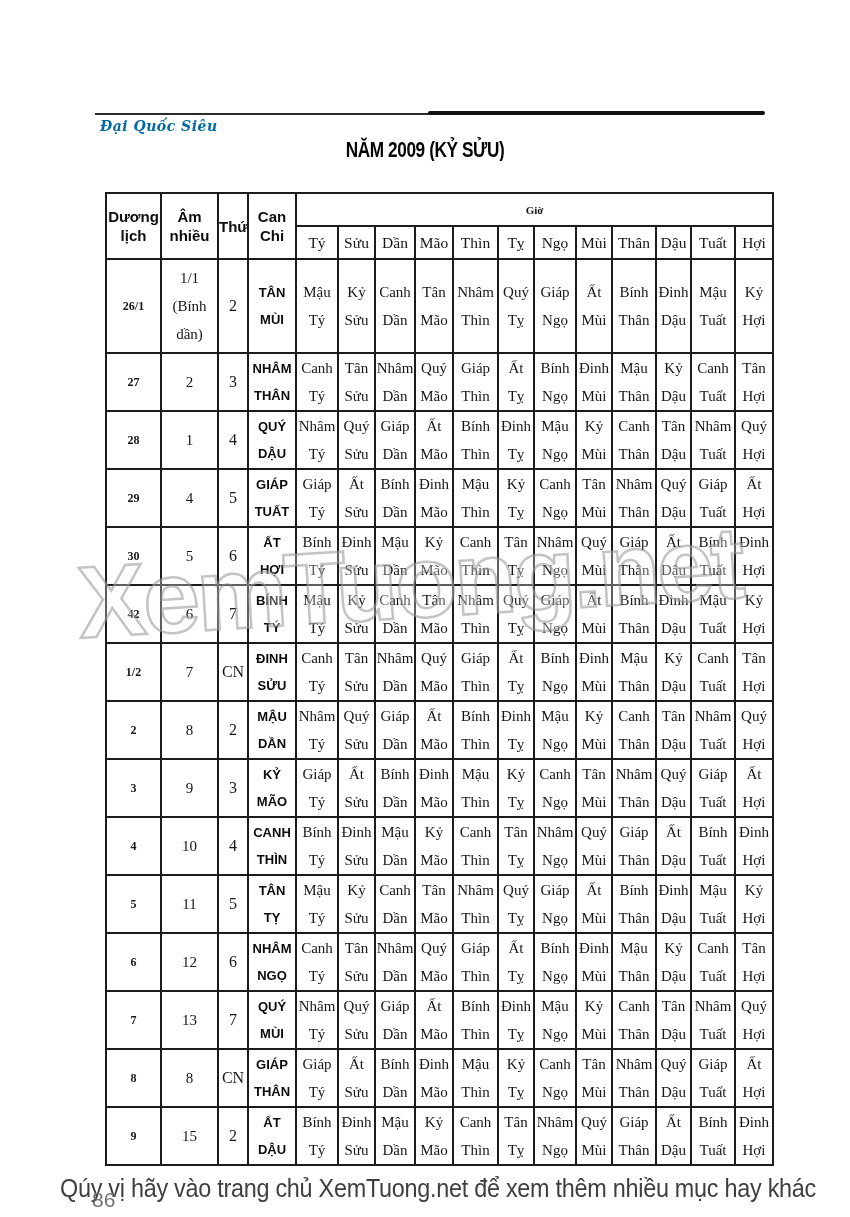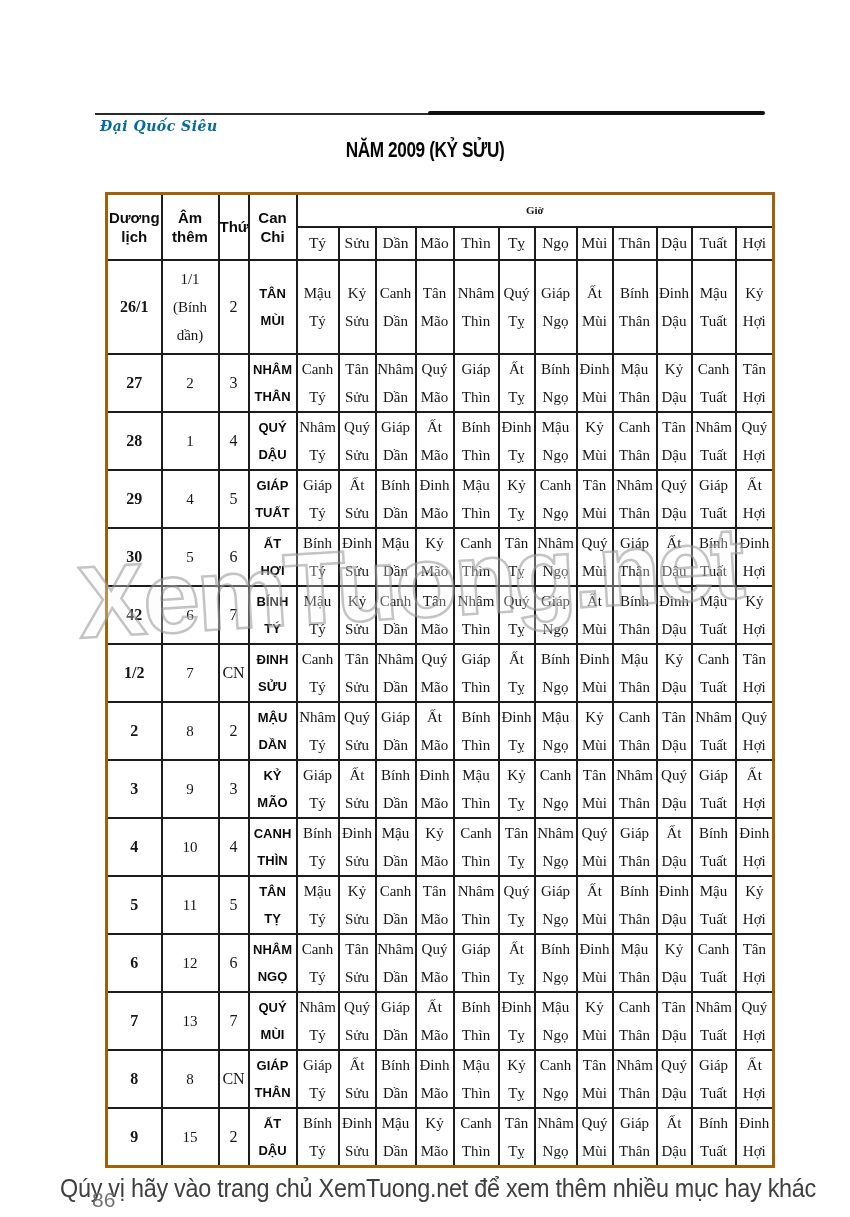--- a/index.html
+++ b/index.html
@@ -19,36 +19,36 @@
   
   .doc-title{
     position:absolute;top:137px;left:0;width:850px;text-align:center;
     font-family:"Liberation Sans", sans-serif;font-weight:bold;font-size:21px;
     letter-spacing:-0.5px;transform:scale(0.82,1.08);color:#050505;
   }
   
   table.calendar{
     position:absolute;left:105px;top:192px;width:667px;
     border-collapse:collapse;table-layout:fixed;
-    border:3px solid #a16207;z-index:1;background:transparent;
+    border:1px solid #a16207;z-index:1;background:transparent;
   }
   .calendar th,.calendar td{
     border:2px solid #1c1c1c;text-align:center;vertical-align:middle;
     padding:0;white-space:pre-line;overflow:hidden;
   }
   .calendar thead tr{height:33px;}
   .th-main{
     font-family:"Liberation Sans", sans-serif;font-weight:bold;
     font-size:15px;line-height:19px;color:#0d0d0d;
   }
   .th-gio{font-family:"Liberation Serif", serif;font-weight:bold;font-size:11px;}
   .hour-name{font-family:"Liberation Serif", serif;font-weight:normal;font-size:15.5px;}
   tbody tr{height:46px;}
   tbody tr:first-child{height:94px;}
-  td.solar{font-weight:bold;font-size:16px;}
+  td.solar{font-weight:bold;font-size:12px;}
   td.lunar{font-size:15px;line-height:28px;}
   td.weekday{font-size:16px;}
   td.canchi{
     font-family:"Liberation Sans", sans-serif;font-weight:bold;
     font-size:13px;line-height:27px;color:#0a0a0a;
   }
   td.hour{font-size:15px;line-height:28px;}
   
   .watermark{
     position:absolute;left:78px;top:545px;z-index:3;pointer-events:none;
@@ -96,21 +96,21 @@
       <col style="width:36px">
     <col style="width:44px">
       <col style="width:35px">
       <col style="width:44px">
       <col style="width:38px">
   </colgroup>
   <thead>
     <tr>
       <th class="th-main" rowspan="2">Dương
 lịch</th>
-      <th class="th-main" rowspan="2">Âm thêm</th>
+      <th class="th-main" rowspan="2">Âm nhiều</th>
       <th class="th-main" rowspan="2">Thứ</th>
       <th class="th-main" rowspan="2">Can
 Chi</th>
       <th class="th-gio" colspan="12">Giờ</th>
     </tr>
     <tr id="hour-header-row">
         <th class="hour-name">Tý</th>
         <th class="hour-name">Sửu</th>
         <th class="hour-name">Dần</th>
         <th class="hour-name">Mão</th>

